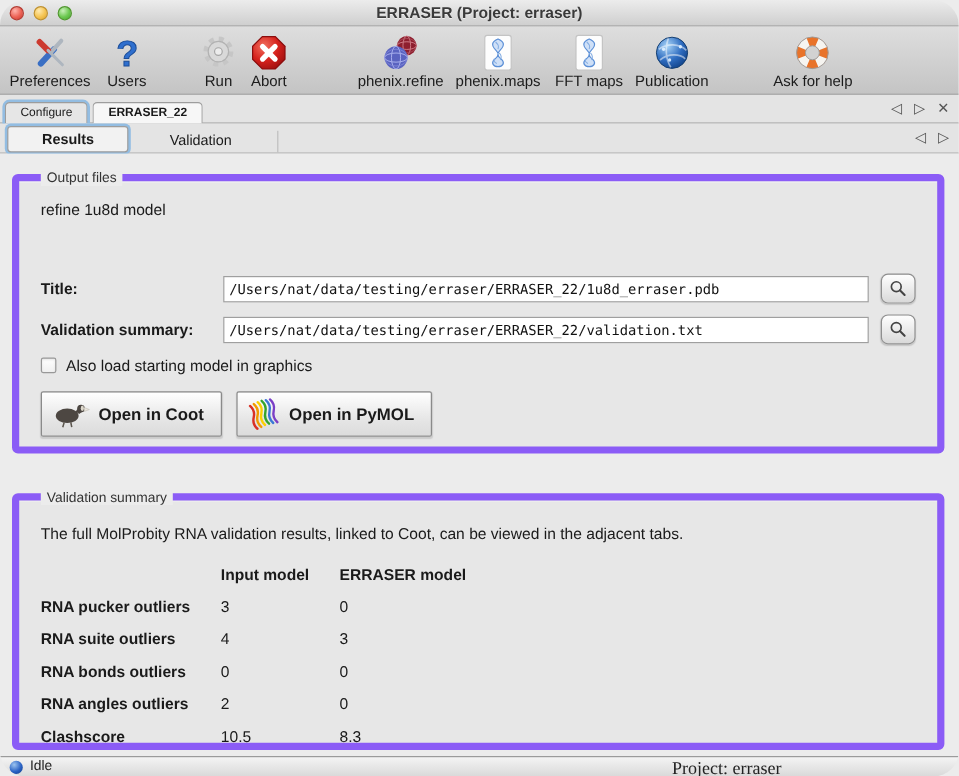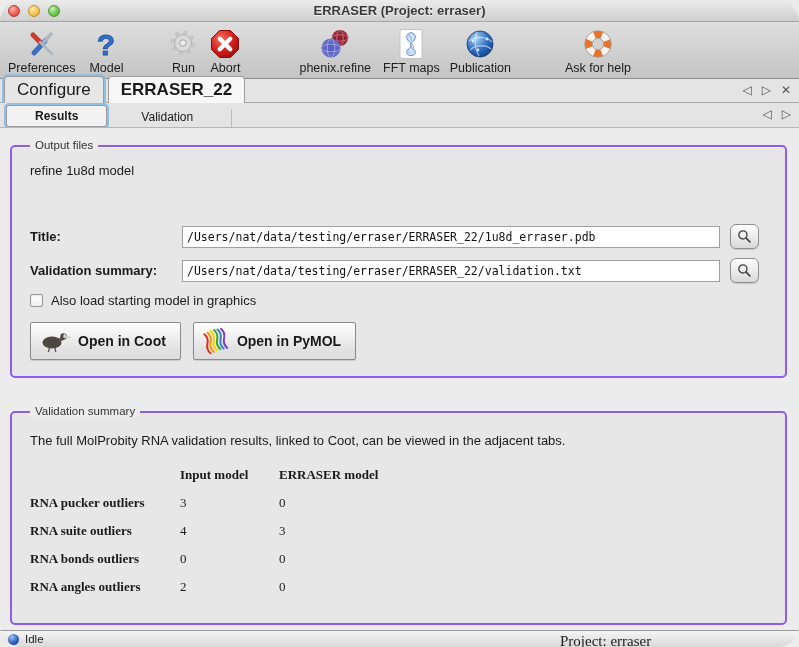--- a/index.html
+++ b/index.html
@@ -21,47 +21,47 @@
   .tbitem { display:flex; flex-direction:column; align-items:center; cursor:default; }
   .tbicon { height:34px; display:flex; align-items:center; justify-content:center; }
   .tblabel { font-size:12.5px; color:#1c1c1c; white-space:nowrap; margin-top:0px; }
   .ml8{margin-left:8px} .ml14{margin-left:14px} .ml44{margin-left:44px} .ml10{margin-left:10px}
   .ml58{margin-left:58px} .ml12{margin-left:12px} .ml54{margin-left:54px}
 
   
   .tabrow { position:relative; display:flex; align-items:flex-end; }
   .tabrow1 { height:24px; background:#e4e4e4; border-bottom:1px solid #a9a9a9; }
   .tabrow2 { height:25px; background:#e4e4e4; border-bottom:1px solid #b5b5b5; }
-  .tab { font-size:17px; padding:3px 12px 3px 12px; margin-left:4px; border:1px solid #9d9d9d; border-bottom:none; border-radius:4px 4px 0 0; background:#dcdcdc; position:relative; top:1px; }
+  .tab { font-size:10px; padding:3px 12px 3px 12px; margin-left:4px; border:1px solid #9d9d9d; border-bottom:none; border-radius:4px 4px 0 0; background:#dcdcdc; position:relative; top:1px; }
   .tab.focusring { box-shadow:0 0 0 2px #93bde2; background:#e6e6e6; }
   .tab.active { background:#f7f7f7; font-weight:bold; }
   .subtab { font-size:12px; padding:3px 28px; margin-left:6px; }
   .subtab.active { font-weight:bold; border:1px solid #9d9d9d; border-radius:3px; background:#f2f2f2; box-shadow:0 0 0 2px #93bde2; }
   .subtab-sep { width:1px; height:18px; background:#bdbdbd; margin-left:10px; }
   .tabnav { position:absolute; right:8px; top:4px; display:flex; gap:10px; font-size:12px; color:#555; }
   .tabnav span { cursor:default; }
 
   
   .content { position:relative; height:502px; background:#ececec; }
-  .group { position:absolute; left:10px; width:777px; border:2px solid #8b5cf6; border-radius:5px; background:#e7e7e7; box-shadow:inset 0 1px 0 rgba(255,255,255,.5); }
+  .group { position:absolute; left:10px; width:777px; border:6px solid #8b5cf6; border-radius:5px; background:#e7e7e7; box-shadow:inset 0 1px 0 rgba(255,255,255,.5); }
   .group-label { position:absolute; top:-8px; left:18px; font-size:11.5px; color:#333; background:#ececec; padding:0 5px; }
   .g1 { top:17px; height:233px; }
   .g2 { top:283px; height:214px; }
 
   .row { position:absolute; left:18px; display:flex; align-items:center; }
   .flabel { width:152px; font-weight:bold; font-size:13px; }
   .fvalue { font-size:13px; }
   .pathfield { width:538px; height:22px; border:1px solid #9f9f9f; background:#fff; font-family:"DejaVu Sans Mono", monospace; font-size:11.5px; padding:0 4px; color:#111; border-radius:0; }
   .magbtn { width:29px; height:25px; margin-left:10px; border:1px solid #8f8f8f; border-radius:6px; background:linear-gradient(#fefefe,#d9d9d9); display:flex; align-items:center; justify-content:center; box-shadow:0 1px 1px rgba(0,0,0,.15); }
   .checkbox { width:13px; height:13px; border:1px solid #989898; border-radius:2px; background:linear-gradient(#ffffff,#f0f0f0); margin-right:8px; box-shadow:inset 0 1px 2px rgba(0,0,0,.1); }
   .cblabel { font-size:13px; }
   .bigbtn { height:38px; border:1px solid #8a8a8a; border-radius:2px; background:linear-gradient(#ffffff,#e3e3e3 70%,#dcdcdc); display:flex; align-items:center; padding:0 14px 0 8px; font-weight:bold; font-size:14px; gap:7px; box-shadow:0 1px 1px rgba(0,0,0,.12); }
 
   .intro { position:absolute; left:18px; top:20px; font-size:13px; }
-  .vtable { position:absolute; left:18px; top:48px; border-collapse:collapse;font-family:Liberation Serif, serif; }
+  .vtable { position:absolute; left:18px; top:48px; border-collapse:collapse; }
   .vtable td, .vtable th { text-align:left; font-size:13px; padding:6px 0; vertical-align:middle; }
   .vtable .c0 { width:150px; font-weight:bold; }
   .vtable .c1 { width:99px; }
   .vtable .c2 { width:160px; }
   .vtable th { font-weight:bold; }
 
   
   .statusbar { position:absolute; left:0; bottom:0; width:799px; height:17px; background:linear-gradient(#f4f4f4,#d9d9d9); border-top:1px solid #9b9b9b; }
   .status-left { position:absolute; left:8px; top:2px; display:flex; align-items:center; gap:6px; }
   .sphere { width:11px; height:11px; border-radius:50%; background:radial-gradient(circle at 35% 30%, #9cc4f0, #2a62c4 55%, #103a86); }
@@ -95,21 +95,21 @@
       </span>
       <span class="tblabel">Preferences</span>
     </div>
 
     <div class="tbitem ml14">
       <span class="tbicon">
         <svg width="32" height="32" viewBox="0 0 32 32">
           <text x="16" y="27" font-size="30" font-weight="bold" text-anchor="middle" fill="#2f6fce" stroke="#1b4c97" stroke-width="0.8" font-family="Liberation Sans, sans-serif">?</text>
         </svg>
       </span>
-      <span class="tblabel">Model</span>
+      <span class="tblabel">Users</span>
     </div>
 
     <div class="tbitem ml44">
       <span class="tbicon">
         <svg width="32" height="32" viewBox="0 0 32 32">
           <circle cx="16" cy="15" r="10" fill="none" stroke="#c6c6c6" stroke-width="5" stroke-dasharray="3.9 3.95"></circle>
           <circle cx="16" cy="15" r="8.5" fill="#d9d9d9" stroke="#b2b2b2"></circle>
           <circle cx="16" cy="15" r="3.2" fill="#ececec" stroke="#a6a6a6"></circle>
         </svg>
       </span>
@@ -143,20 +143,30 @@
           <ellipse cx="21" cy="10" rx="8" ry="6" fill="none" stroke="#b05560" stroke-width="0.6"></ellipse>
           <circle cx="12" cy="20" r="9.5" fill="#5a63c0"></circle>
           <ellipse cx="12" cy="20" rx="9.5" ry="3.8" fill="none" stroke="#aab2ee" stroke-width="0.8"></ellipse>
           <ellipse cx="12" cy="20" rx="3.8" ry="9.5" fill="none" stroke="#aab2ee" stroke-width="0.8"></ellipse>
           <ellipse cx="12" cy="20" rx="9.5" ry="7" fill="none" stroke="#8890dd" stroke-width="0.6"></ellipse>
         </svg>
       </span>
       <span class="tblabel">phenix.refine</span>
     </div>
 
+    <div class="tbitem ml10">
+      <span class="tbicon">
+        <svg width="32" height="32" viewBox="0 0 32 32">
+          <rect x="5" y="1.5" width="22" height="29" rx="2" fill="#fdfdfd" stroke="#c4c4c4"></rect>
+          <path d="M16 4.5 c5 2 6 5 2 9 c-3 3 -3 5 1 8 c3 3 1 6 -3 6 c-4 0 -6 -3 -3 -6 c4 -3 4 -5 1 -8 c-4 -4 -3 -7 2 -9 z" fill="#cfe0f7" stroke="#5b8fd6" stroke-width="1"></path>
+          <path d="M14 7 c2 2 3 3 2 6 M17 16 c2 2 2 4 1 6 M13 21 c-1 2 0 3 2 4" fill="none" stroke="#86aee3" stroke-width="0.9"></path>
+        </svg>
+      </span>
+      <span class="tblabel">phenix.maps</span>
+    </div>
 
     <div class="tbitem ml12">
       <span class="tbicon">
         <svg width="32" height="32" viewBox="0 0 32 32">
           <rect x="5" y="1.5" width="22" height="29" rx="2" fill="#fdfdfd" stroke="#c4c4c4"></rect>
           <path d="M16 4.5 c5 2 6 5 2 9 c-3 3 -3 5 1 8 c3 3 1 6 -3 6 c-4 0 -6 -3 -3 -6 c4 -3 4 -5 1 -8 c-4 -4 -3 -7 2 -9 z" fill="#cfe0f7" stroke="#5b8fd6" stroke-width="1"></path>
           <path d="M14 7 c2 2 3 3 2 6 M17 16 c2 2 2 4 1 6 M13 21 c-1 2 0 3 2 4" fill="none" stroke="#86aee3" stroke-width="0.9"></path>
         </svg>
       </span>
       <span class="tblabel">FFT maps</span>
@@ -305,20 +315,25 @@
         <tr>
           <td class="c0">RNA bonds outliers</td>
           <td class="c1">0</td>
           <td class="c2">0</td>
         </tr>
         <tr>
           <td class="c0">RNA angles outliers</td>
           <td class="c1">2</td>
           <td class="c2">0</td>
         </tr>
+        <tr>
+          <td class="c0">Clashscore</td>
+          <td class="c1">10.5</td>
+          <td class="c2">8.3</td>
+        </tr>
       </tbody>
         </table>
     </div>
   </div>
 
   <div class="statusbar">
     <div class="status-left">
       <span class="sphere"></span>
       <span class="statustext">Idle</span>
     </div>

